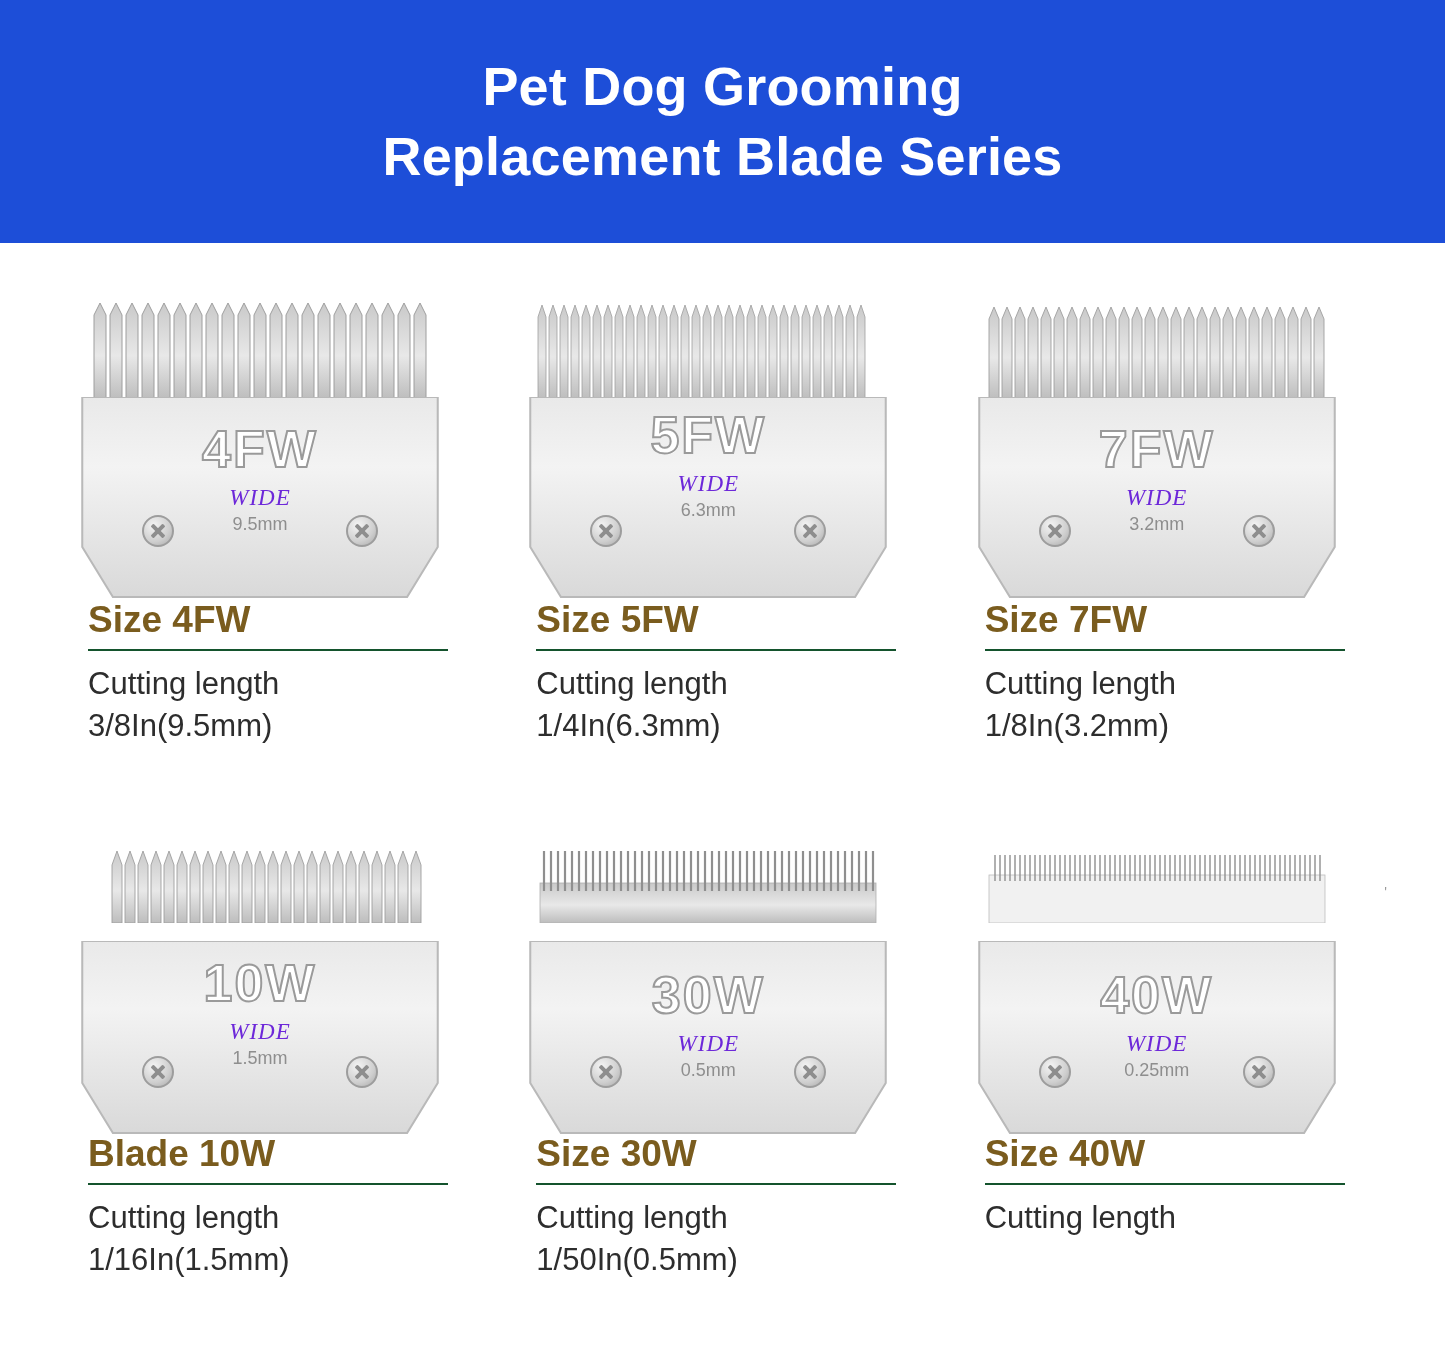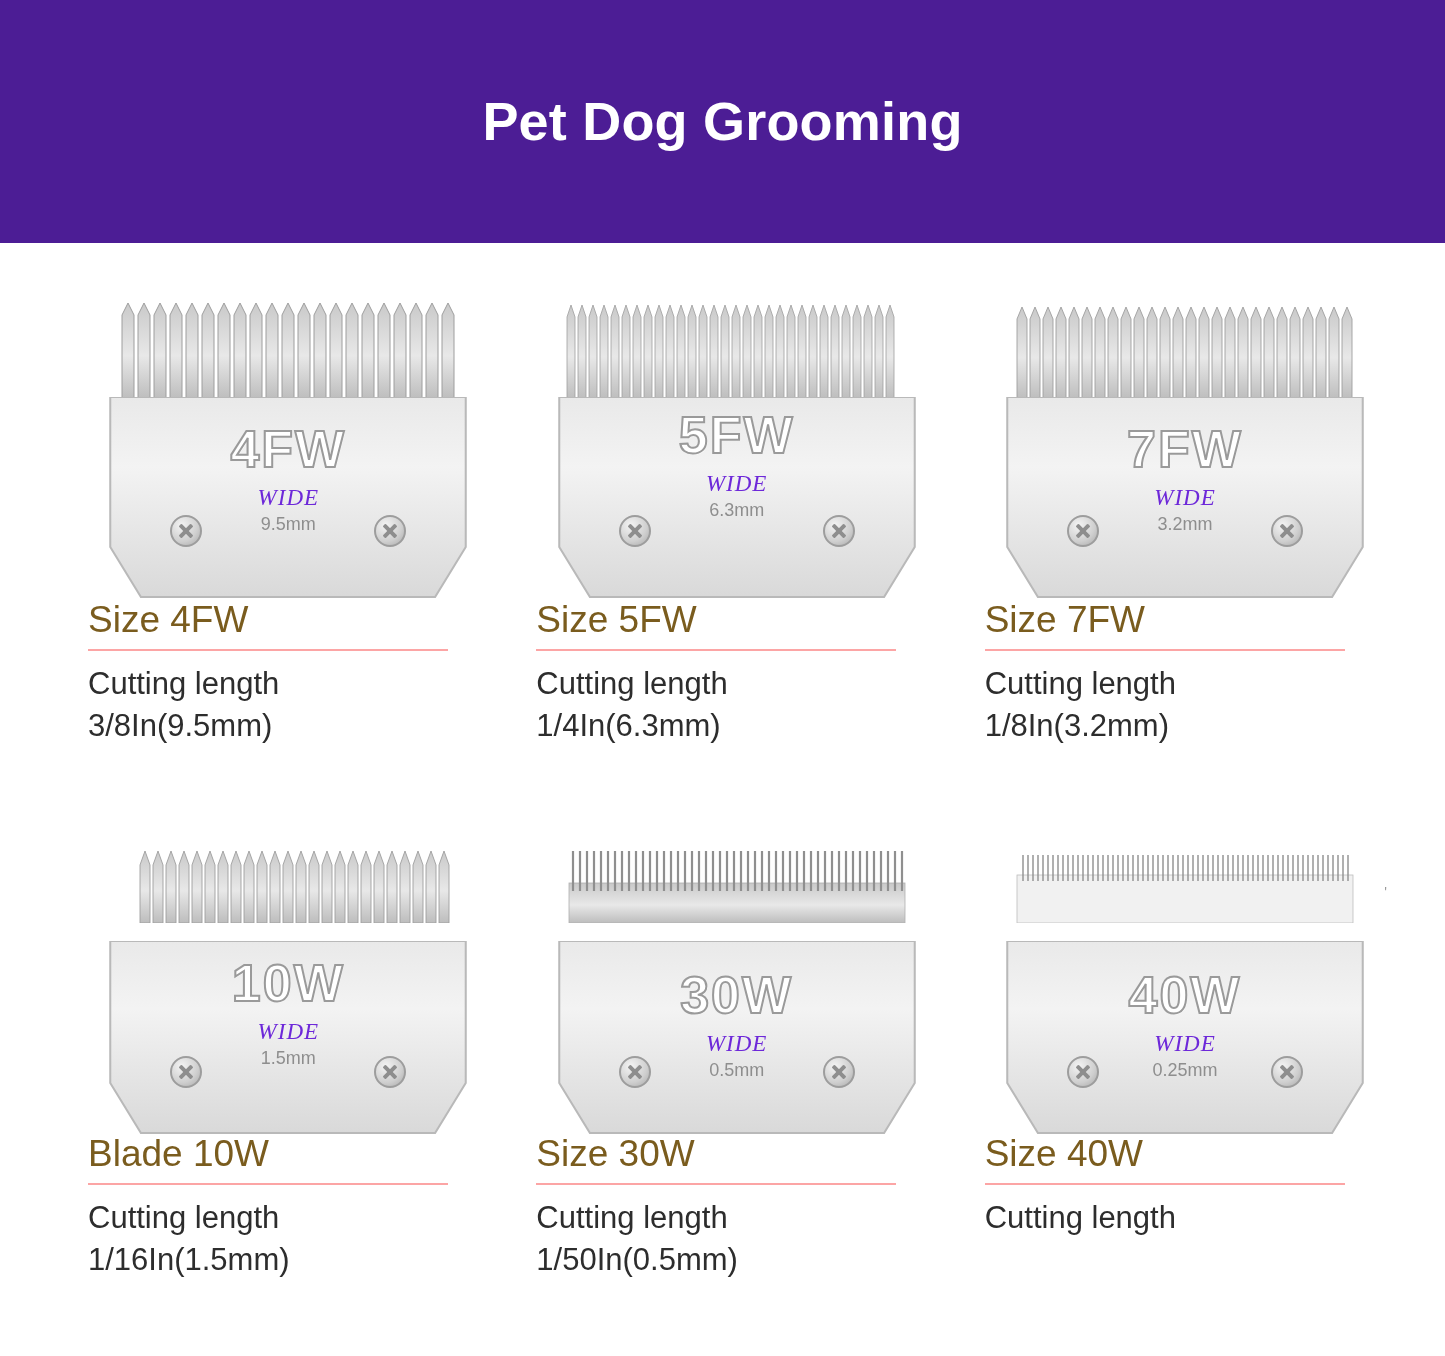--- a/index.html
+++ b/index.html
@@ -11,21 +11,21 @@
     width: 1445px;
     height: 1356px;
     font-family: "Liberation Sans", sans-serif;
     color: #222;
     overflow: hidden;
     position: relative;
   }
 
   
   .header {
-    background: #4c1d95;
+    background: #1d4ed8;
     height: 243px;
     display: flex;
     align-items: center;
     justify-content: center;
     text-align: center;
   }
   .header-title {
     color: #ffffff;
     font-size: 54px;
     font-weight: bold;
@@ -43,21 +43,21 @@
     column-gap: 40px;
     row-gap: 0;
   }
   .cell {
     position: relative;
   }
   .blade-wrap {
     height: 300px;
     display: flex;
     align-items: flex-start;
-    justify-content: flex-end;
+    justify-content: flex-start;
     padding-top: 26px;
   }
   .row2 .blade-wrap {
     height: 290px;
     padding-top: 20px;
   }
 
   
   .blade {
     position: relative;
@@ -149,23 +149,23 @@
     transform: translate(-50%, -50%) rotate(-45deg);
   }
 
   
   .caption {
     padding-left: 18px;
   }
   .size-title {
     font-size: 37px;
     color: #7a5c1e;
-    font-weight: normal;
+    font-weight: bold;
     padding-bottom: 8px;
-    border-bottom: 2px solid #fca5a5;
+    border-bottom: 2px solid #14532d;
     display: block;
     width: 360px;
   }
   .cut-line {
     font-size: 31px;
     color: #2d2d2d;
     line-height: 1.35;
     margin-top: 12px;
     white-space: pre-line;
   }
@@ -179,20 +179,21 @@
     font-size: 14px;
     color: #999;
   }
 </style>
 </head>
 <body>
 
 <div class="header">
   <div class="header-title">
     <span>Pet Dog Grooming</span>
+    <span class="line2">Replacement Blade Series</span>
   </div>
 </div>
 
 <div class="grid row1">
 
   <div class="cell">
     <div class="blade-wrap">
       <div class="blade">
         <div class="teeth">
           <svg width="372" height="100" viewBox="0 0 372 100" aria-hidden="true">

